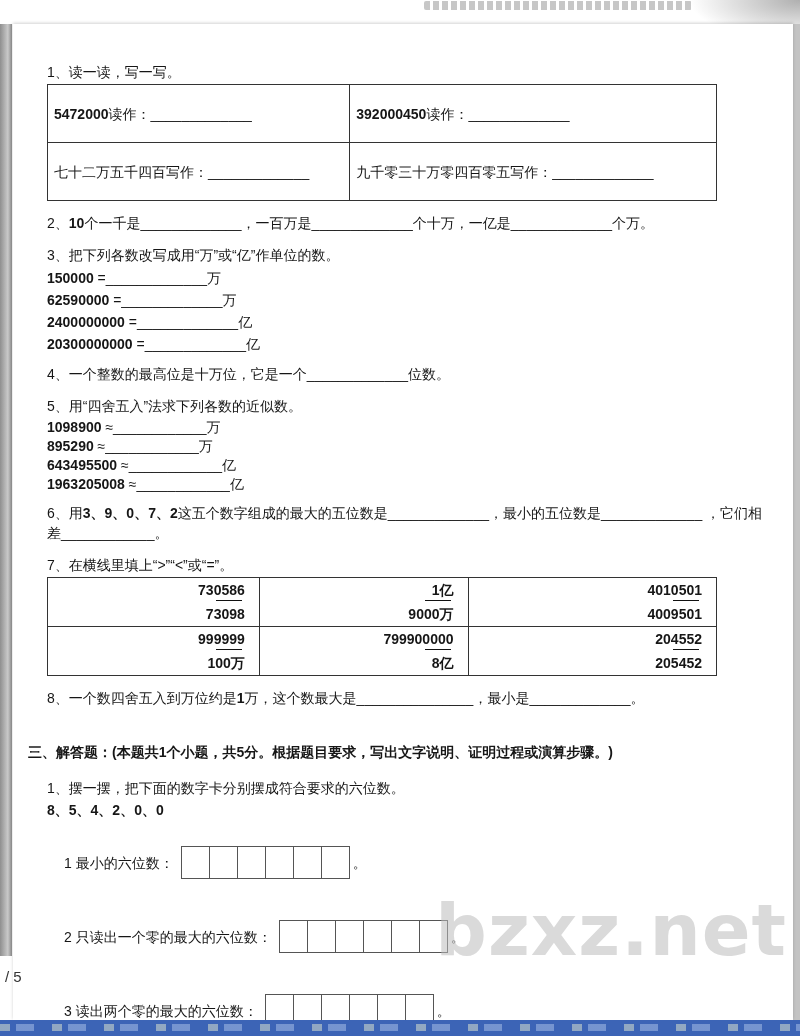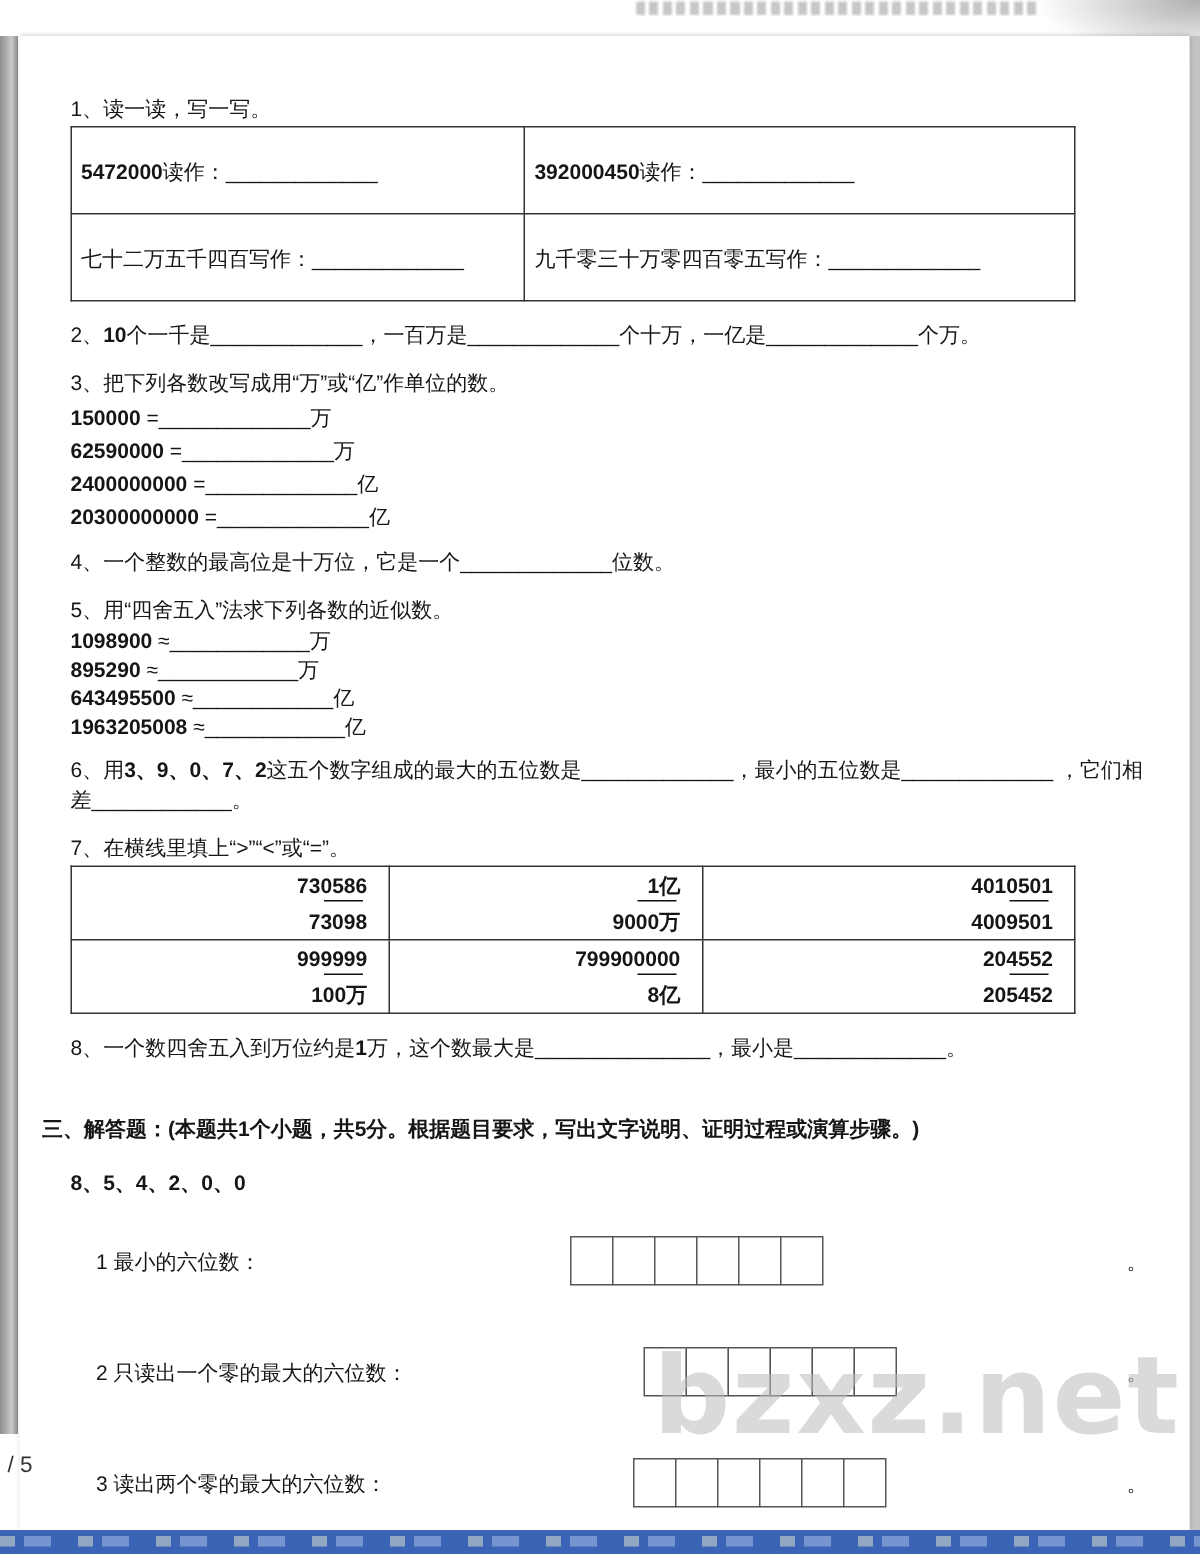--- a/index.html
+++ b/index.html
@@ -34,21 +34,21 @@
   .tbl td{border:1px solid #333;padding:18px 6px;height:21px;vertical-align:middle;font-size:14px;}
   .read-write td.c1{width:45%;}
   .read-write td.c2{width:55%;}
   .cmp td.c1{width:31.5%;}
   .cmp td.c2{width:31%;}
   .cmp td.c3{width:37.5%;}
   .cmp td{padding:2px 14px 2px 6px;}
   .cell{display:flex;align-items:flex-end;flex-direction:column;}
   .fill{flex:1;border-bottom:1px solid #111;margin:0 3px 3px 3px;min-width:26px;}
   
-  .boxrow{display:flex;align-items:center;margin:0 0 41px;padding-left:17px;justify-content:space-between;}
+  .boxrow{display:flex;align-items:center;margin:0 0 41px;padding-left:17px;}
   .boxrow.first{margin-top:26px;}
   .boxes{display:inline-flex;margin:0 3px 0 7px;}
   .box{width:29px;height:33px;border:1px solid #555;margin-left:-1px;background:#fff;box-sizing:border-box;}
   .box:first-child{margin-left:0;}
   
   .watermark{position:absolute;right:6px;bottom:54px;font-size:72px;line-height:1;
     font-weight:700;color:#bcbcbc;opacity:.55;letter-spacing:1px;
     font-family:"DejaVu Sans",sans-serif;}
   .page-num{position:absolute;left:5px;top:968px;font-size:15px;color:#333;z-index:5;}
   
@@ -154,20 +154,21 @@
           </td>
     </tr>
   </tbody>
     </table>
 
   <p class="ln"><span>8、一个数四舍五入到万位约是</span><b>1</b><span>万，这个数最大是_______________，最小是_____________。</span></p>
 
 
   <p class="outdent">三、解答题：(本题共1个小题，共5分。根据题目要求，写出文字说明、证明过程或演算步骤。)</p>
 
+  <p class="ln tight">1、摆一摆，把下面的数字卡分别摆成符合要求的六位数。</p>
   <p class="cards">8、5、4、2、0、0</p>
 
   <div class="boxrow first">
     <span>1  最小的六位数：</span>
     <span class="boxes">
       <span class="box"></span>
         <span class="box"></span>
         <span class="box"></span>
         <span class="box"></span>
         <span class="box"></span>

